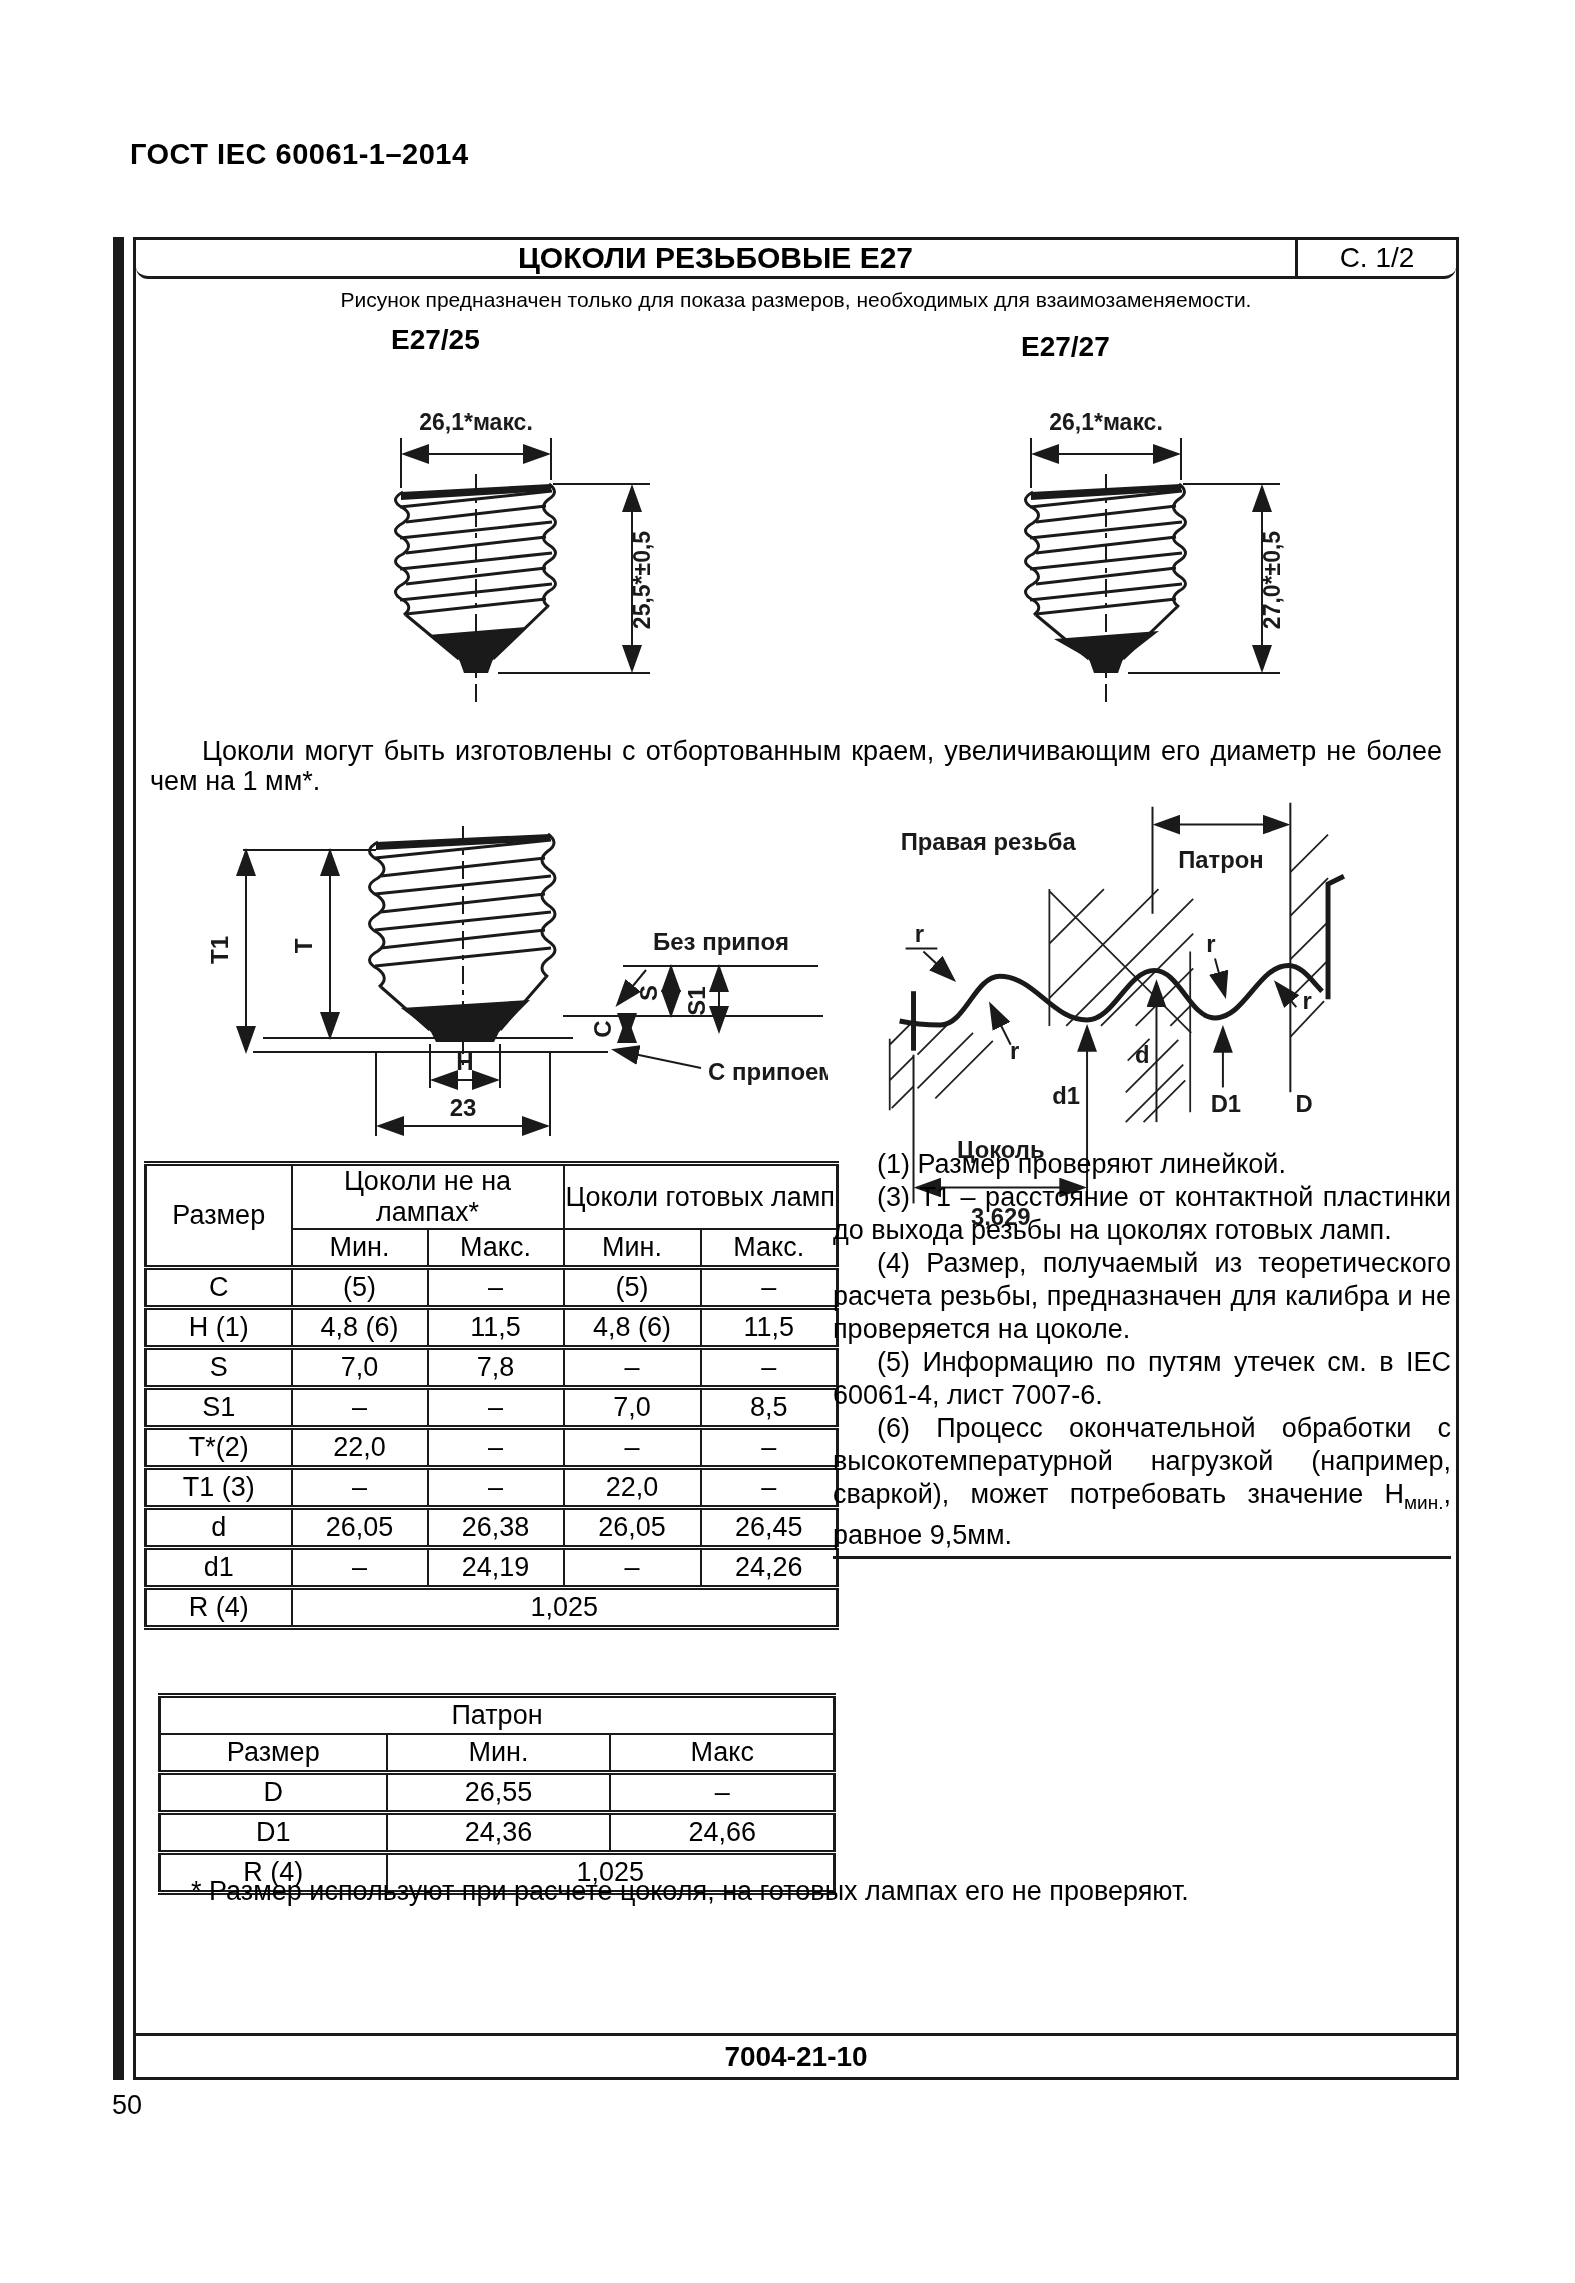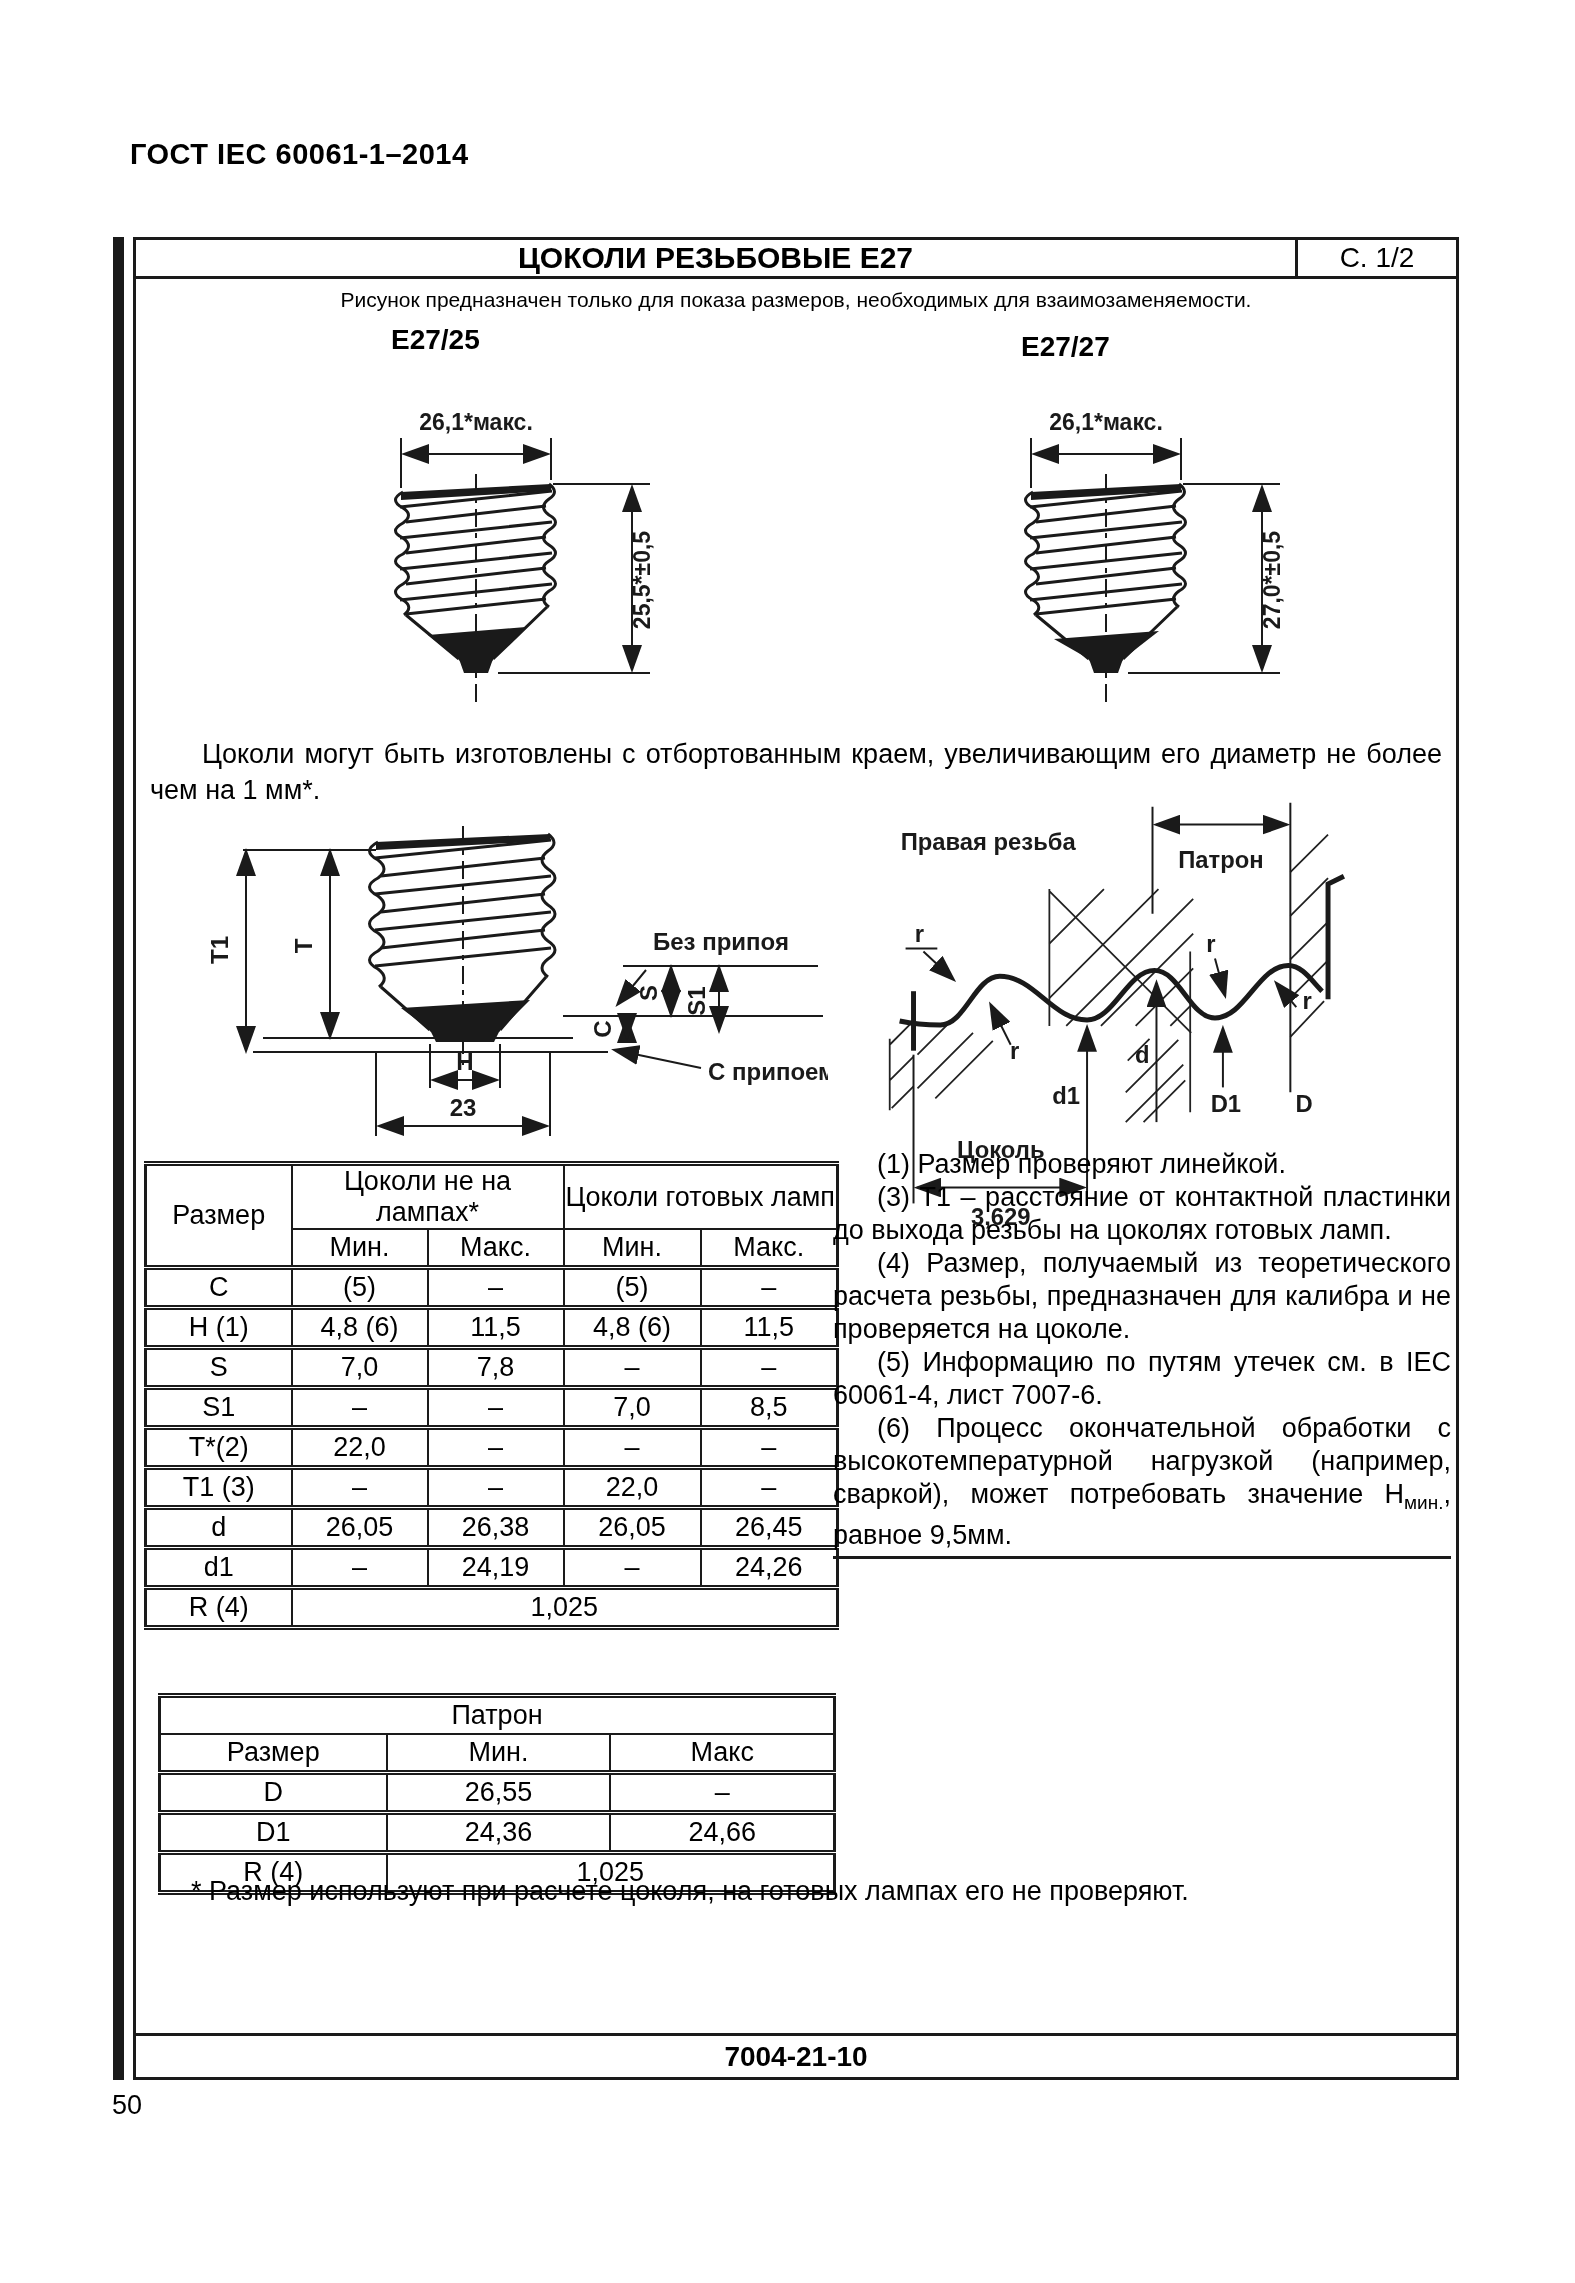--- a/index.html
+++ b/index.html
@@ -1,27 +1,27 @@
 <!DOCTYPE html>
 <html><head>
 <meta charset="utf-8">
 <style>
   html,body{margin:0;padding:0;background:#ffffff;}
   .page{position:relative;width:1575px;height:2283px;background:#fff;
         font-family:"Liberation Sans", sans-serif;color:#000000;overflow:hidden;}
   .std-header{position:absolute;left:130px;top:138px;font-size:29px;font-weight:bold;letter-spacing:.5px;}
   .left-bar{position:absolute;left:113px;top:237px;width:11px;height:1843px;background:#1a1a1a;}
   .sheet{position:absolute;left:133px;top:237px;width:1320px;height:1837px;border:3px solid #1a1a1a;}
-  .title-row{position:absolute;left:0;top:0;right:0;height:36px;border-bottom:3px solid #1a1a1a;display:flex;}
+  .title-row{position:absolute;left:0;top:0;right:0;height:36px;border-bottom:3px solid #1a1a1a;display:flex;border-radius:12px;}
   .title-cell{flex:1;display:flex;align-items:center;justify-content:center;font-size:30px;font-weight:bold;}
   .pageref-cell{width:158px;border-left:3px solid #1a1a1a;display:flex;align-items:center;justify-content:center;font-size:28px;}
   .subtitle{position:absolute;left:0;top:48px;width:100%;text-align:center;font-size:21px;}
   .variant-label{position:absolute;top:84px;font-size:28px;font-weight:bold;}
   .v1{left:255px;text-align:center;} .v2{left:885px;margin-top:7px;}
-  .flange-note{position:absolute;left:14px;top:496px;width:1292px;font-size:27px;line-height:36px;text-align:justify;}
+  .flange-note{position:absolute;left:14px;top:496px;width:1292px;font-size:27px;line-height:30px;text-align:justify;}
   .flange-note .ind{display:inline-block;width:52px;}
   svg text{font-family:"Liberation Sans", sans-serif;fill:#1a1a1a;}
   .dimtxt{font-size:23px;font-weight:bold;}
   .dimtxt2{font-size:24px;font-weight:bold;}
   .svgpos{position:absolute;}
   
   .gtable{border-collapse:collapse;table-layout:fixed;background:#fff;}
   .gtable td,.gtable th{border-left:2px solid #1a1a1a;border-right:2px solid #1a1a1a;
      border-top:5px double #1a1a1a;border-bottom:5px double #1a1a1a;
      font-size:27px;font-weight:normal;text-align:center;padding:0;height:35px;overflow:hidden;}

